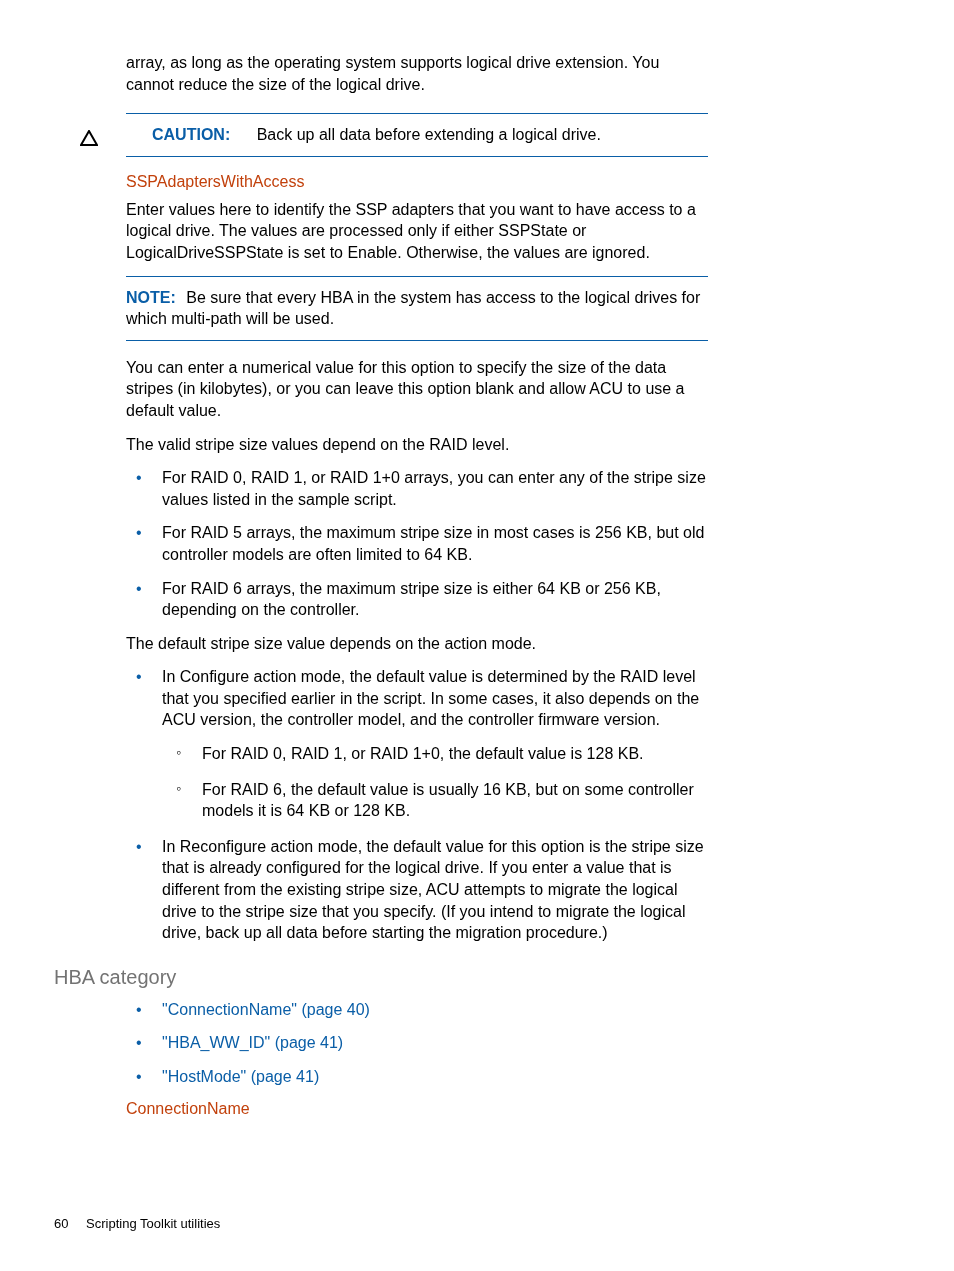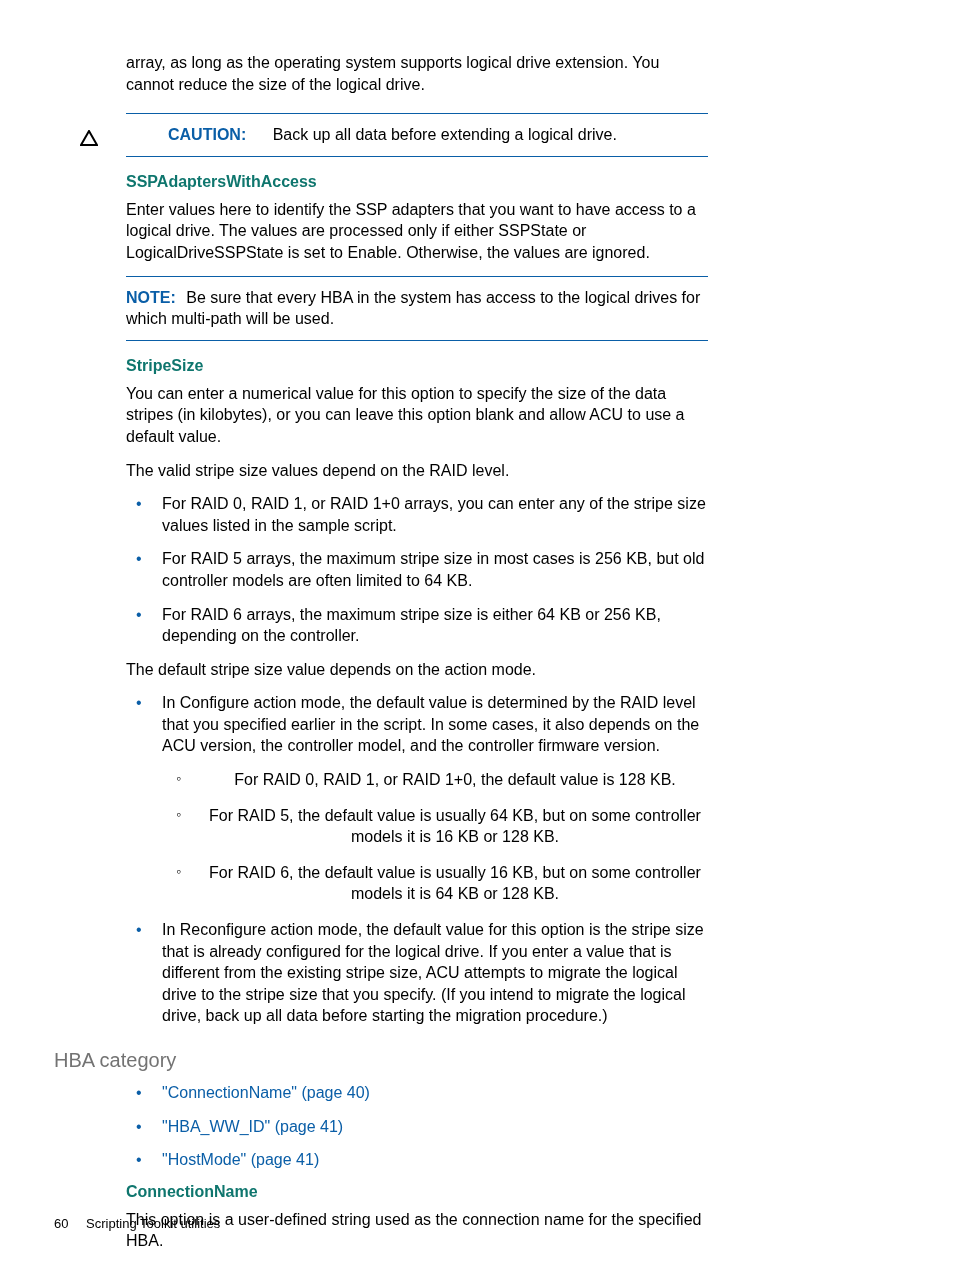--- a/index.html
+++ b/index.html
@@ -28,42 +28,41 @@
   .intro-para { margin-bottom: 18px; }
   .callout {
     border-top: 1px solid #0a5ea7;
     border-bottom: 1px solid #0a5ea7;
     padding: 10px 0 10px 0;
     margin: 0 0 16px 0;
   }
   .callout-row {
     display: flex;
     align-items: flex-end;
-    gap: 16px;
   }
   .callout-icon-col {
     width: 72px;
     flex: 0 0 72px;
     margin-left: -72px;
     padding-left: 26px;
   }
   .callout-body {
     flex: 1;
     font-size: 16px;
     line-height: 1.35;
   }
   .callout-label {
     color: #0a5ea7;
     font-weight: bold;
   }
   .note .callout-label { margin-right: 6px; }
   .caution .callout-label { margin-right: 22px; }
   h3.sub {
-    color: #0f766e;
-    font-weight: bold;
+    color: #c2410c;
+    font-weight: normal;
     font-size: 16px;
     margin: 0 0 8px 0;
   }
   h2.section {
     color: #737373;
     font-weight: normal;
     font-size: 20px;
     margin: 22px 0 10px -72px;
   }
   ul.bullets {
@@ -83,21 +82,20 @@
     position: absolute;
     left: 10px;
     top: 0;
     color: #0a5ea7;
     font-size: 16px;
   }
   ul.circle {
     list-style: none;
     margin: 12px 0 0 0;
     padding: 0;
-    text-align: center;
   }
   ul.circle > li {
     position: relative;
     padding-left: 40px;
     font-size: 16px;
     line-height: 1.35;
     margin-bottom: 14px;
   }
   ul.circle > li::before {
     content: "◦";
@@ -147,54 +145,51 @@
     <h3 class="sub">SSPAdaptersWithAccess</h3>
     <p>Enter values here to identify the SSP adapters that you want to have access to a logical drive. The values are processed only if either SSPState or LogicalDriveSSPState is set to Enable. Otherwise, the values are ignored.</p>
 
     <div class="callout note">
       <div class="callout-body">
         <span class="callout-label">NOTE:</span>
         <span>Be sure that every HBA in the system has access to the logical drives for which multi-path will be used.</span>
       </div>
     </div>
 
-    <h3 class="sub">StripeSize</h3>
     <p>You can enter a numerical value for this option to specify the size of the data stripes (in kilobytes), or you can leave this option blank and allow ACU to use a default value.</p>
     <p>The valid stripe size values depend on the RAID level.</p>
 
     <ul class="bullets">
       <li>For RAID 0, RAID 1, or RAID 1+0 arrays, you can enter any of the stripe size values listed in the sample script.</li>
       <li>For RAID 5 arrays, the maximum stripe size in most cases is 256 KB, but old controller models are often limited to 64 KB.</li>
       <li>For RAID 6 arrays, the maximum stripe size is either 64 KB or 256 KB, depending on the controller.</li>
     </ul>
 
     <p>The default stripe size value depends on the action mode.</p>
 
     <ul class="bullets">
       <li>
         <span>In Configure action mode, the default value is determined by the RAID level that you specified earlier in the script. In some cases, it also depends on the ACU version, the controller model, and the controller firmware version.</span>
         <ul class="circle">
           <li>For RAID 0, RAID 1, or RAID 1+0, the default value is 128 KB.</li>
-          <li>For RAID 5, the default value is usually 64 KB, but on some controller models it is 16 KB or 128 KB.</li>
           <li>For RAID 6, the default value is usually 16 KB, but on some controller models it is 64 KB or 128 KB.</li>
         </ul>
       </li>
       <li>In Reconfigure action mode, the default value for this option is the stripe size that is already configured for the logical drive. If you enter a value that is different from the existing stripe size, ACU attempts to migrate the logical drive to the stripe size that you specify. (If you intend to migrate the logical drive, back up all data before starting the migration procedure.)</li>
     </ul>
 
     <h2 class="section">HBA category</h2>
 
     <ul class="bullets">
       <li><a class="link" href="#">"ConnectionName" (page 40)</a></li>
       <li><a class="link" href="#">"HBA_WW_ID" (page 41)</a></li>
       <li><a class="link" href="#">"HostMode" (page 41)</a></li>
     </ul>
 
     <h3 class="sub">ConnectionName</h3>
-    <p>This option is a user-defined string used as the connection name for the specified HBA.</p>
 
   </div>
 
   <div class="footer">
     <span class="footer-page">60</span>
     <span>Scripting Toolkit utilities</span>
   </div>
 </div>
 
 </body></html>

